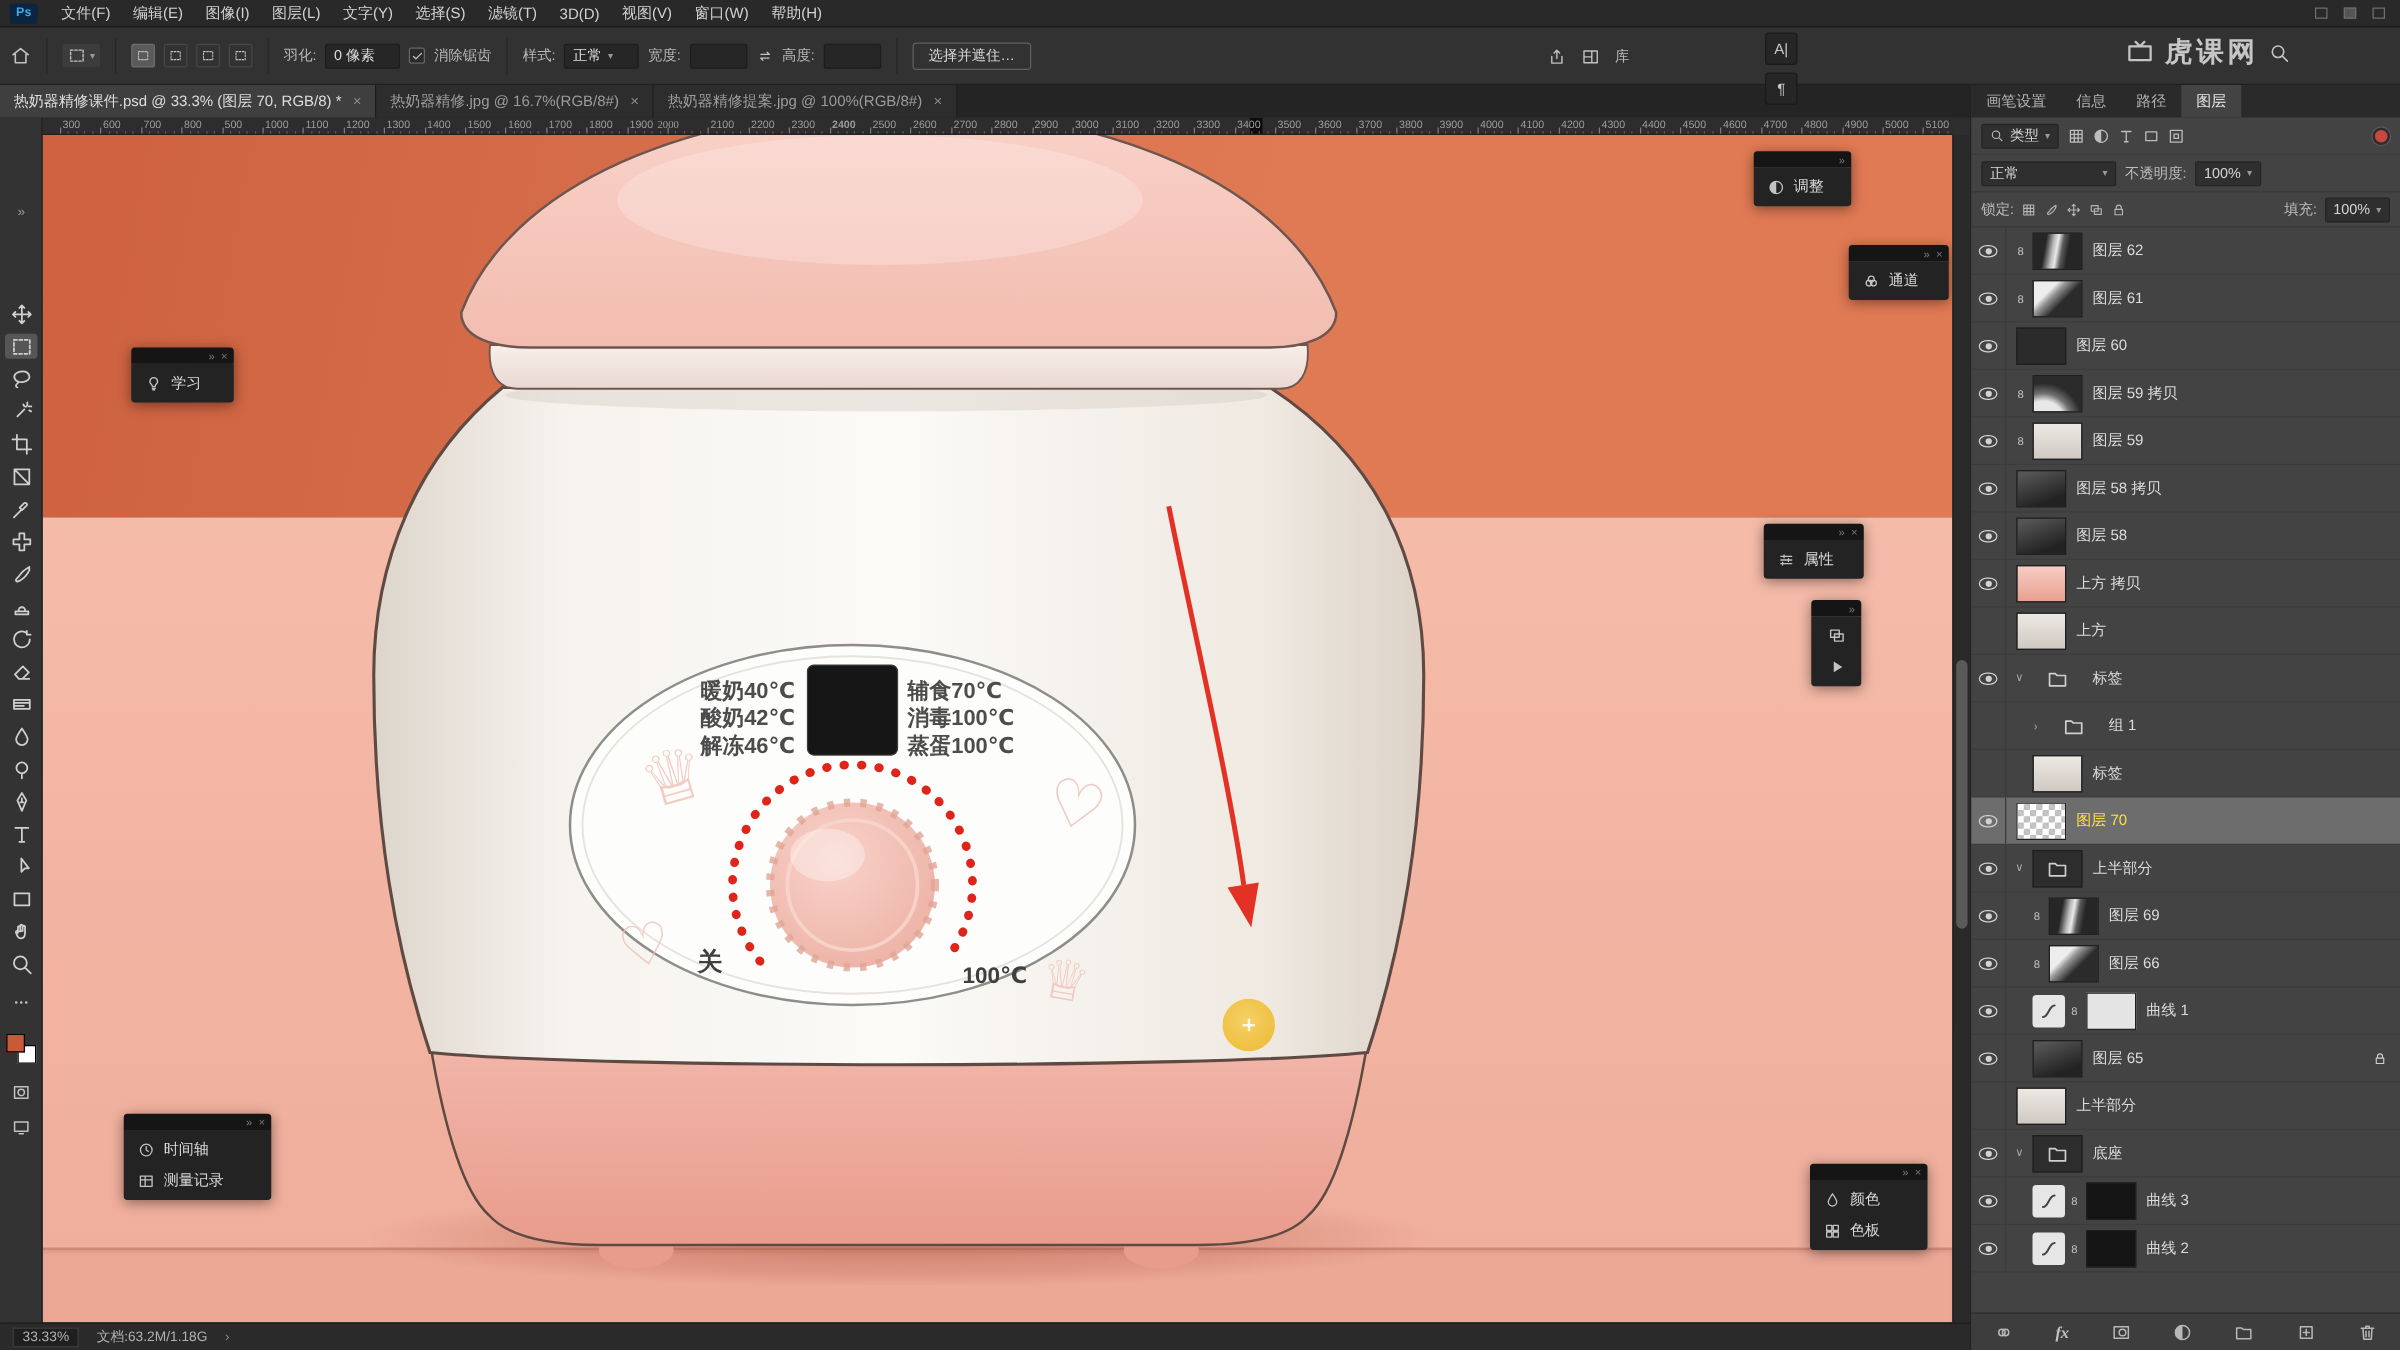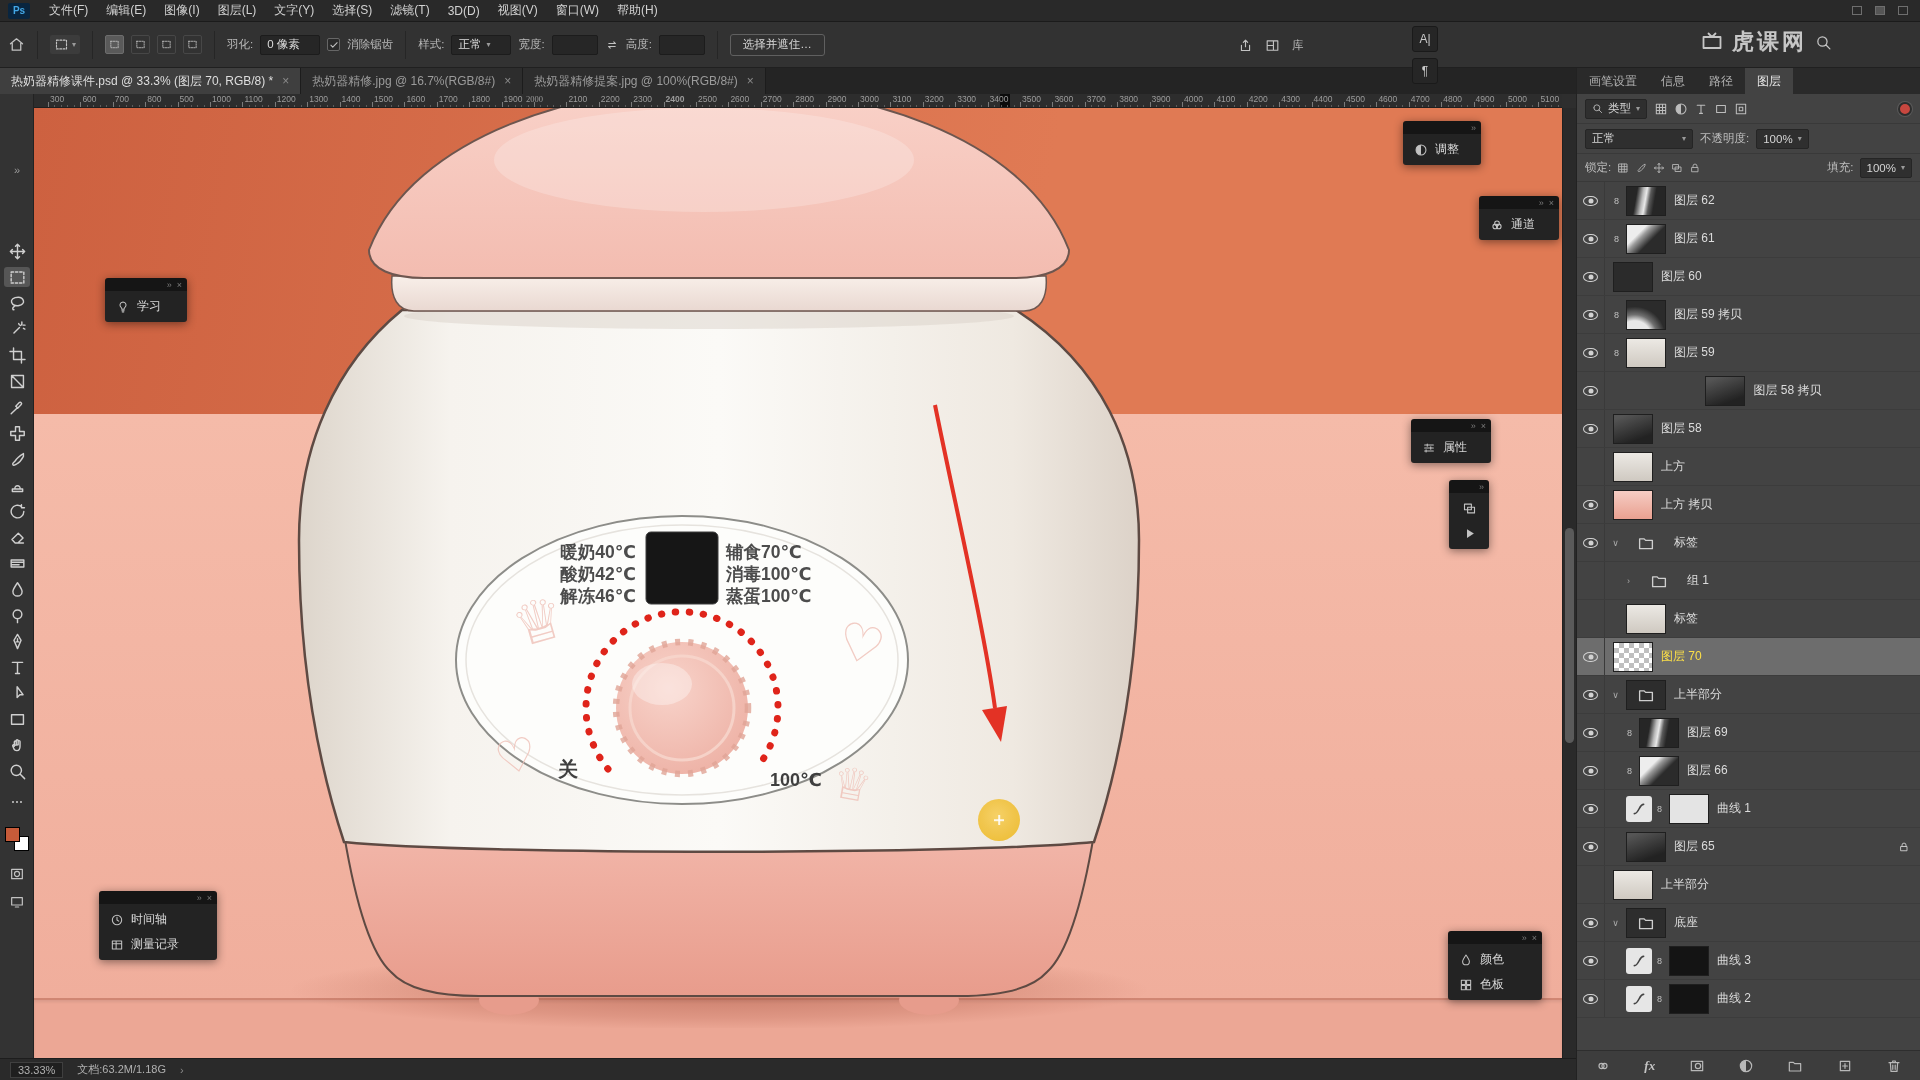--- a/index.html
+++ b/index.html
@@ -1070,48 +1070,48 @@
           <div class="lr-body" style="padding-left: 4px;">
             <span class="chain">8</span>
             <span class="thumb t-light"></span>
             <span class="lname">图层 59</span>
           </div>
         </div>
         <div class="layer-row">
           <div class="eye-cell">
             <span class="eye"></span>
           </div>
-          <div class="lr-body" style="padding-left: 4px; justify-content: center;">
+          <div class="lr-body" style="padding-left: 4px;">
             <span class="thumb t-dark-soft"></span>
             <span class="lname">图层 58 拷贝</span>
           </div>
         </div>
         <div class="layer-row">
           <div class="eye-cell">
             <span class="eye"></span>
           </div>
           <div class="lr-body" style="padding-left: 4px;">
             <span class="thumb t-dark-soft"></span>
             <span class="lname">图层 58</span>
+          </div>
+        </div>
+        <div class="layer-row">
+          <div class="eye-cell">
+            <span class="eye"></span>
+          </div>
+          <div class="lr-body" style="padding-left: 4px;">
+            <span class="thumb t-pink"></span>
+            <span class="lname">上方 拷贝</span>
           </div>
         </div>
         <div class="layer-row">
           <div class="eye-cell"></div>
           <div class="lr-body" style="padding-left: 4px;">
             <span class="thumb t-light"></span>
             <span class="lname">上方</span>
-          </div>
-        </div>
-        <div class="layer-row">
-          <div class="eye-cell">
-            <span class="eye"></span>
-          </div>
-          <div class="lr-body" style="padding-left: 4px;">
-            <span class="thumb t-pink"></span>
-            <span class="lname">上方 拷贝</span>
           </div>
         </div>
         <div class="layer-row">
           <div class="eye-cell">
             <span class="eye"></span>
           </div>
           <div class="lr-body" style="padding-left: 4px;">
             <span class="expander">∨</span>
             <span class="thumb t-folder">
               <svg width="18" height="18" viewBox="0 0 24 24">

